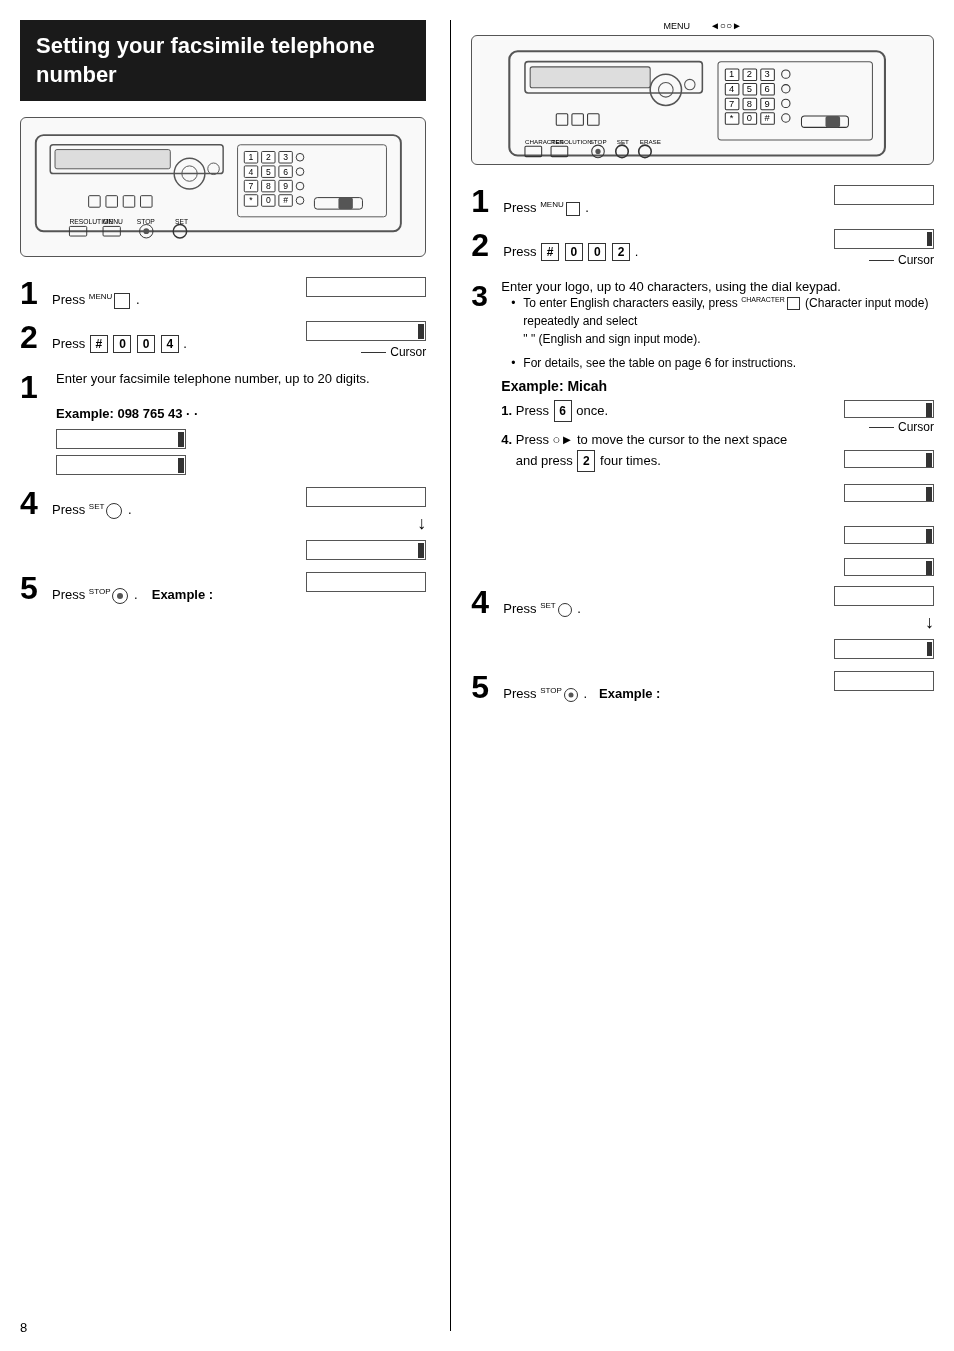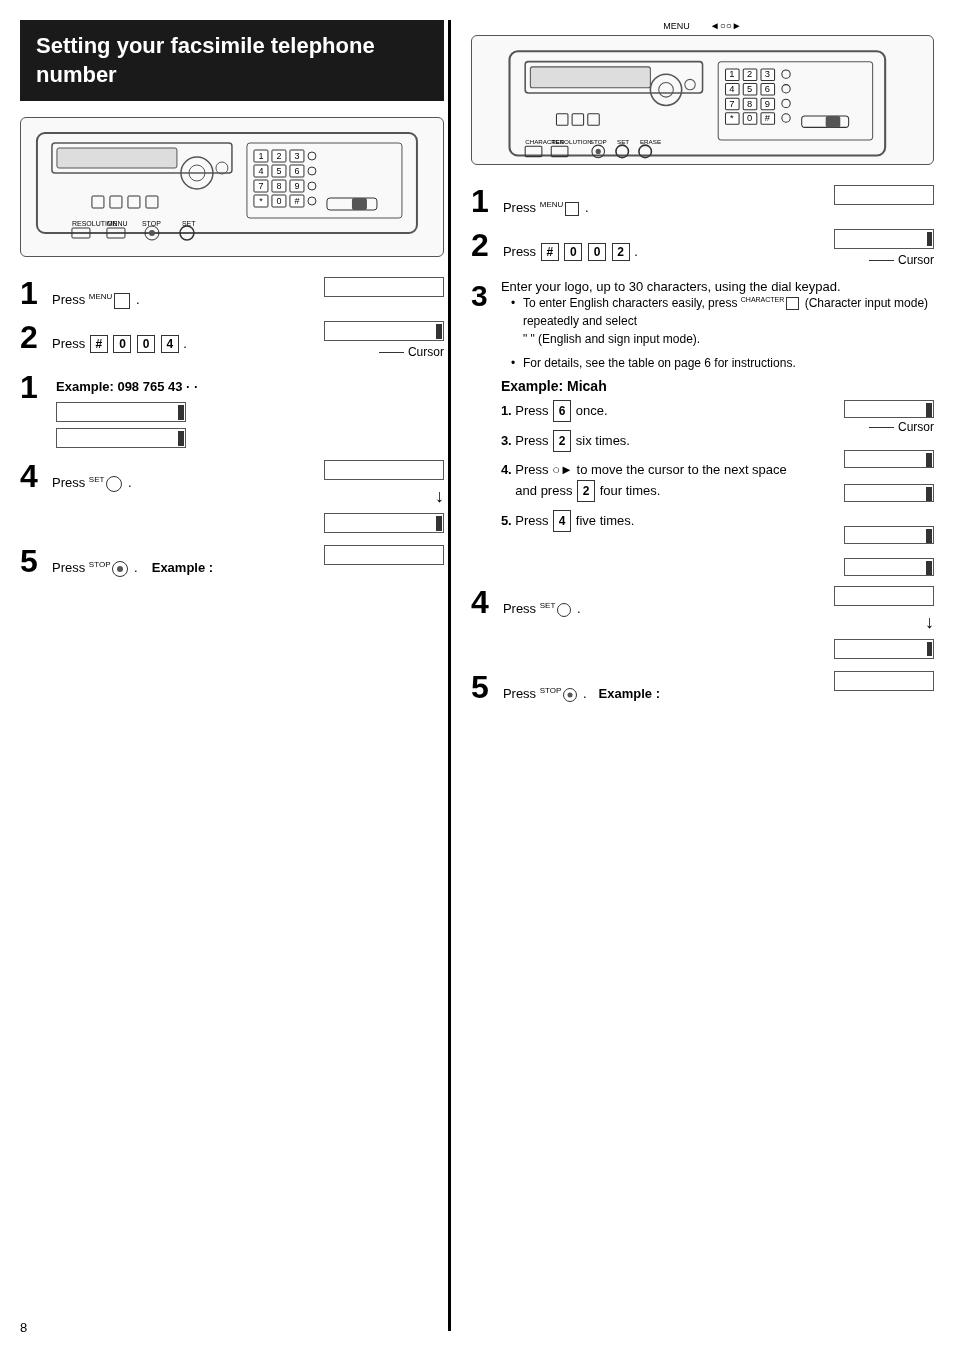--- a/index.html
+++ b/index.html
@@ -24,22 +24,22 @@
 
     .two-col {
       display: flex;
       flex-direction: row;
       gap: 0;
       flex: 1;
     }
 
     .left-col {
       width: 450px;
-      padding-right: 4px;
-      border-right: 3px solid #000000;
+      padding-right: 24px;
+      border-right: 1px solid #000000;
     }
 
     .right-col {
       width: 504px;
       padding-left: 20px;
     }
 
     .section-header {
       background: #1a1a1a;
       color: #fff;
@@ -302,21 +302,22 @@
           <div class="cursor-annotation">
             <div class="h-line"></div>
             <span>Cursor</span>
           </div>
         </div>
       </div>
 
       <div class="step-row" style="align-items:flex-start;">
         <span class="step-number" style="font-size:32px;font-weight:bold;min-width:28px;">1</span>
         <div style="flex:1;">
-          <p class="bold" style="font-weight:bold; margin-top:8px;">Example: 098 765 43 · ·</p>
+          <p>Enter your facsimile telephone number, up to 20 digits.</p>
+          <p class="bold" style="font-weight:bold; margin-top:20px;">Example: 098 765 43 · ·</p>
           <div style="display:flex; gap:8px; margin-top:8px; align-items:flex-start;">
             <div class="right-lcd-group" style="margin-left:0;">
               <div class="lcd-med" style="width:130px;">
                 <div style="width:6px;height:15px;background:#333;position:absolute;right:1px;top:2px;"></div>
               </div>
               <div class="lcd-med" style="width:130px; margin-top:4px;">
                 <div style="width:6px;height:15px;background:#333;position:absolute;right:1px;top:2px;"></div>
               </div>
             </div>
           </div>
@@ -455,49 +456,43 @@
             <div class="h-line"></div>
             <span>Cursor</span>
           </div>
         </div>
       </div>
 
       <div style="margin-bottom:10px;">
         <div style="display:flex; gap:6px; align-items:flex-start;">
           <span style="font-size:30px; font-weight:bold; min-width:24px; line-height:1.1;">3</span>
           <div style="flex:1;">
-            <p>Enter your logo, up to 30 characters, using the dial keypad.</p>
+            <p>Enter your logo, up to 40 characters, using the dial keypad.</p>
             <div class="bullet">
               To enter English characters easily, press <sup style="font-size:7px">CHARACTER</sup><span style="border:1.5px solid #333; display:inline-block; width:13px; height:13px; vertical-align:middle; margin:0 2px;"></span>
               (Character input mode) repeatedly and select<br>
               " " (English and sign input mode).
             </div>
             <div class="bullet">
               For details, see the table on page 6 for instructions.
             </div>
             <p class="example-bold" style="margin-top:1px; margin-bottom:6px;">Example: Micah</p>
 
             <div style="display:flex; gap:8px; align-items:flex-start;">
               <div style="flex:1;">
                 <div class="sub-step">
                   <span><strong>1.</strong> Press <span class="key-box">6</span> once.</span>
                 </div>
                 <div style="margin-bottom:6px;"></div>
                 <div style="margin-bottom:6px;"></div>
-                <div class="sub-step">
-                  <span><strong>3.</strong> Press <span class="key-box">2</span> six times.</span>
-                </div>
                 <div style="margin-bottom:6px;"></div>
                 <div class="sub-step">
                   <span><strong>4.</strong> Press ○► to move the cursor to the next space<br>&nbsp;&nbsp;&nbsp;&nbsp;and press <span class="key-box">2</span> four times.</span>
                 </div>
                 <div style="margin-bottom:6px;"></div>
-                <div class="sub-step">
-                  <span><strong>5.</strong> Press <span class="key-box">4</span> five times.</span>
-                </div>
               </div>
               <div style="display:flex; flex-direction:column; gap:6px; align-items:flex-end;">
 
                 <div>
                   <div class="lcd-sm">
                     <div class="indicator"></div>
                   </div>
                   <div class="cursor-annotation">
                     <div class="h-line"></div>
                     <span>Cursor</span>

